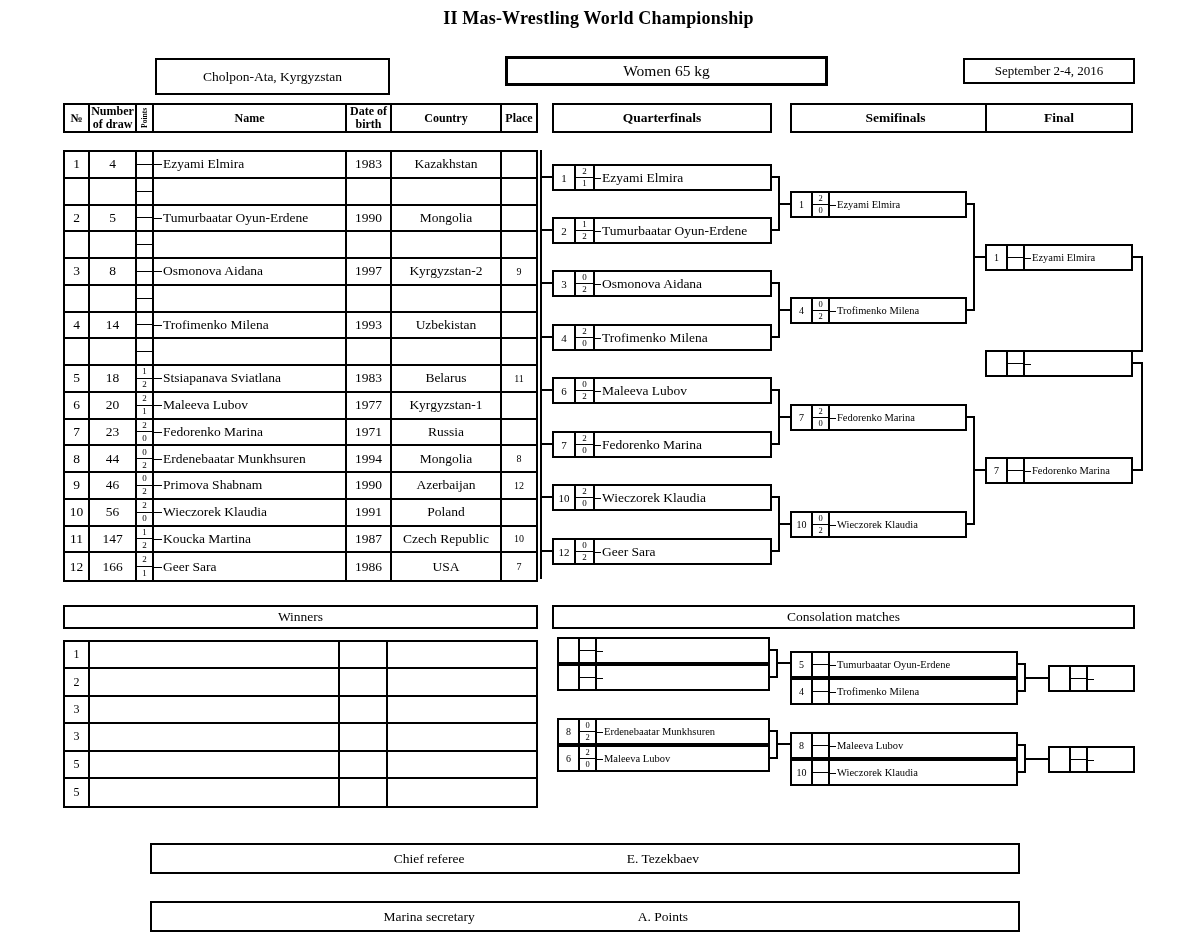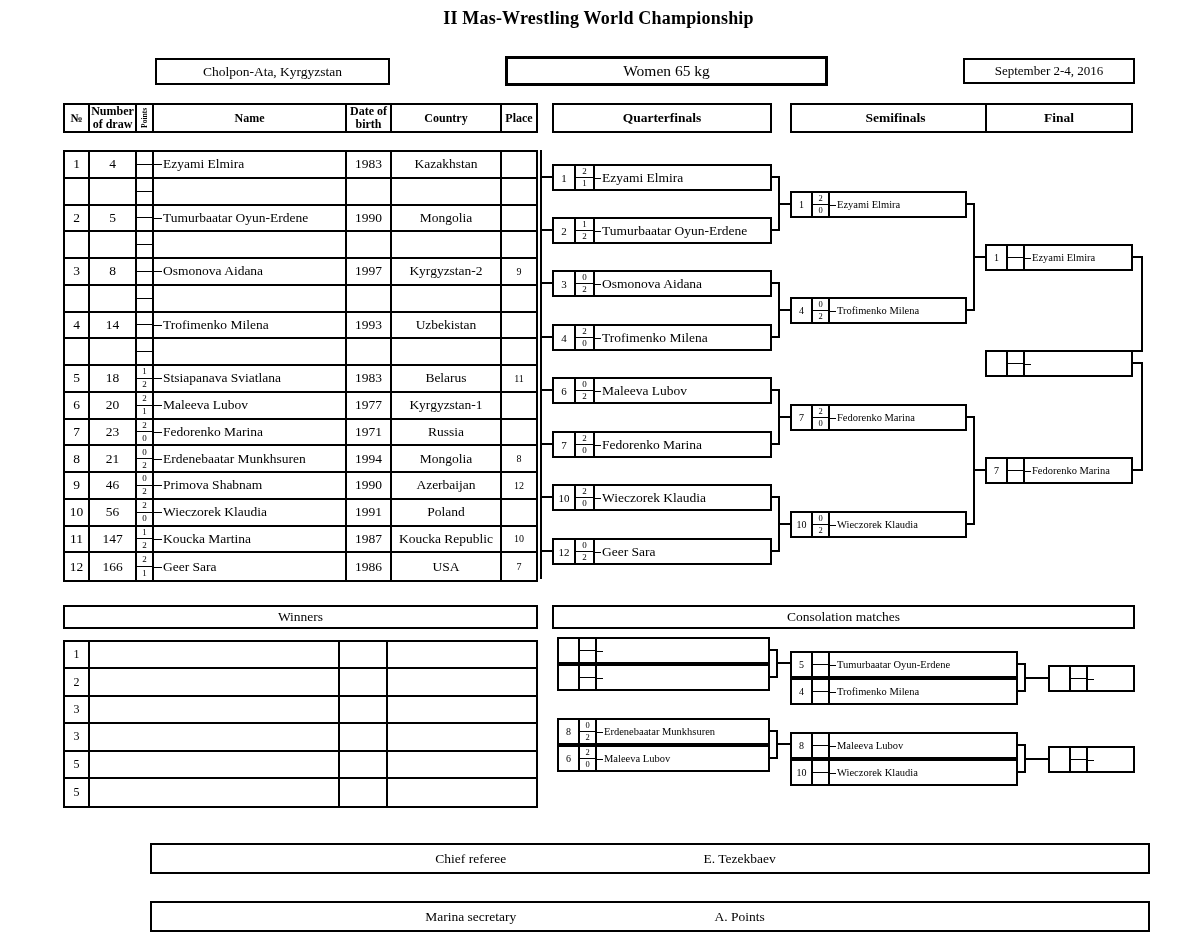--- a/index.html
+++ b/index.html
@@ -4,21 +4,21 @@
 <style>
   html,body{margin:0;padding:0;background:#fff}
   .page{position:relative;width:1197px;height:943px;background:#ffffff;
         font-family:"Liberation Serif",serif;color:#000;overflow:hidden}
 
   .title{position:absolute;top:8px;left:0;width:100%;text-align:center;
          font-size:18px;font-weight:bold;letter-spacing:.2px}
 
   .info-box{position:absolute;border:2px solid #000;box-sizing:border-box;
             display:flex;align-items:center;justify-content:center;font-size:13.5px;background:#fff}
-  #box-loc{left:155px;top:58px;width:235px;height:27px}
+  #box-loc{left:155px;top:58px;width:235px;height:37px}
   #box-cat{left:505px;top:56px;width:323px;height:30px;border-width:3px;font-size:15.5px}
   #box-date{left:963px;top:58px;width:172px;height:26px;font-size:13px}
 
   
   .thead{position:absolute;left:63px;top:103px;width:475px;height:30px;
          border:2px solid #000;box-sizing:border-box;display:flex;font-weight:bold;background:#fff}
   .tbody{position:absolute;left:63px;top:150px;width:475px;
          border:2px solid #000;box-sizing:border-box;background:#fff}
   .trow{display:flex;height:26.75px;box-sizing:border-box;border-bottom:2px solid #000}
   .trow:last-child{border-bottom:none}
@@ -69,21 +69,21 @@
   .winners-body{position:absolute;left:63px;top:640px;width:475px;border:2px solid #000;box-sizing:border-box;background:#fff}
   .w-row{display:flex;height:27.4px;box-sizing:border-box;border-bottom:2px solid #000}
   .w-row:last-child{border-bottom:none}
   .w-cell{box-sizing:border-box;border-right:2px solid #000;display:flex;align-items:center;justify-content:center}
   .w-num{width:25px;font-size:12px}
   .w-name{width:250px}
   .w-small{width:48px}
   .w-last{flex:1;border-right:none}
 
   
-  .off-box{position:absolute;left:150px;width:1000px;height:31px;border:2px solid #000;box-sizing:border-box;background:#fff}
+  .off-box{position:absolute;left:150px;width:870px;height:31px;border:2px solid #000;box-sizing:border-box;background:#fff}
   .off-role,.off-name{position:absolute;top:50%;transform:translateY(-50%);text-align:center;font-size:13.5px}
   .off-role{left:17%;width:30%}
   .off-name{left:46.5%;width:25%}
 </style>
 </head>
 <body>
 
 <div class="page">
 
   <div class="title">II Mas-Wrestling World Championship</div>
@@ -238,21 +238,21 @@
           <div class="pts-half pts-top">2</div>
           <div class="pts-half">0</div>
         </div>
       <div class="tc c-name">Fedorenko Marina</div>
       <div class="tc c-dob">1971</div>
       <div class="tc c-country">Russia</div>
       <div class="tc c-place"></div>
     </div>
     <div class="trow athlete">
       <div class="tc c-num">8</div>
-      <div class="tc c-draw">21</div>
+      <div class="tc c-draw">44</div>
       <div class="tc c-pts">
           <div class="pts-half pts-top">0</div>
           <div class="pts-half">2</div>
         </div>
       <div class="tc c-name">Erdenebaatar Munkhsuren</div>
       <div class="tc c-dob">1994</div>
       <div class="tc c-country">Mongolia</div>
       <div class="tc c-place">8</div>
     </div>
     <div class="trow athlete">
@@ -281,21 +281,21 @@
     </div>
     <div class="trow athlete">
       <div class="tc c-num">11</div>
       <div class="tc c-draw">147</div>
       <div class="tc c-pts">
           <div class="pts-half pts-top">1</div>
           <div class="pts-half">2</div>
         </div>
       <div class="tc c-name">Koucka Martina</div>
       <div class="tc c-dob">1987</div>
-      <div class="tc c-country">Koucka Republic</div>
+      <div class="tc c-country">Czech Republic</div>
       <div class="tc c-place">10</div>
     </div>
     <div class="trow athlete">
       <div class="tc c-num">12</div>
       <div class="tc c-draw">166</div>
       <div class="tc c-pts">
           <div class="pts-half pts-top">2</div>
           <div class="pts-half">1</div>
         </div>
       <div class="tc c-name">Geer Sara</div>

